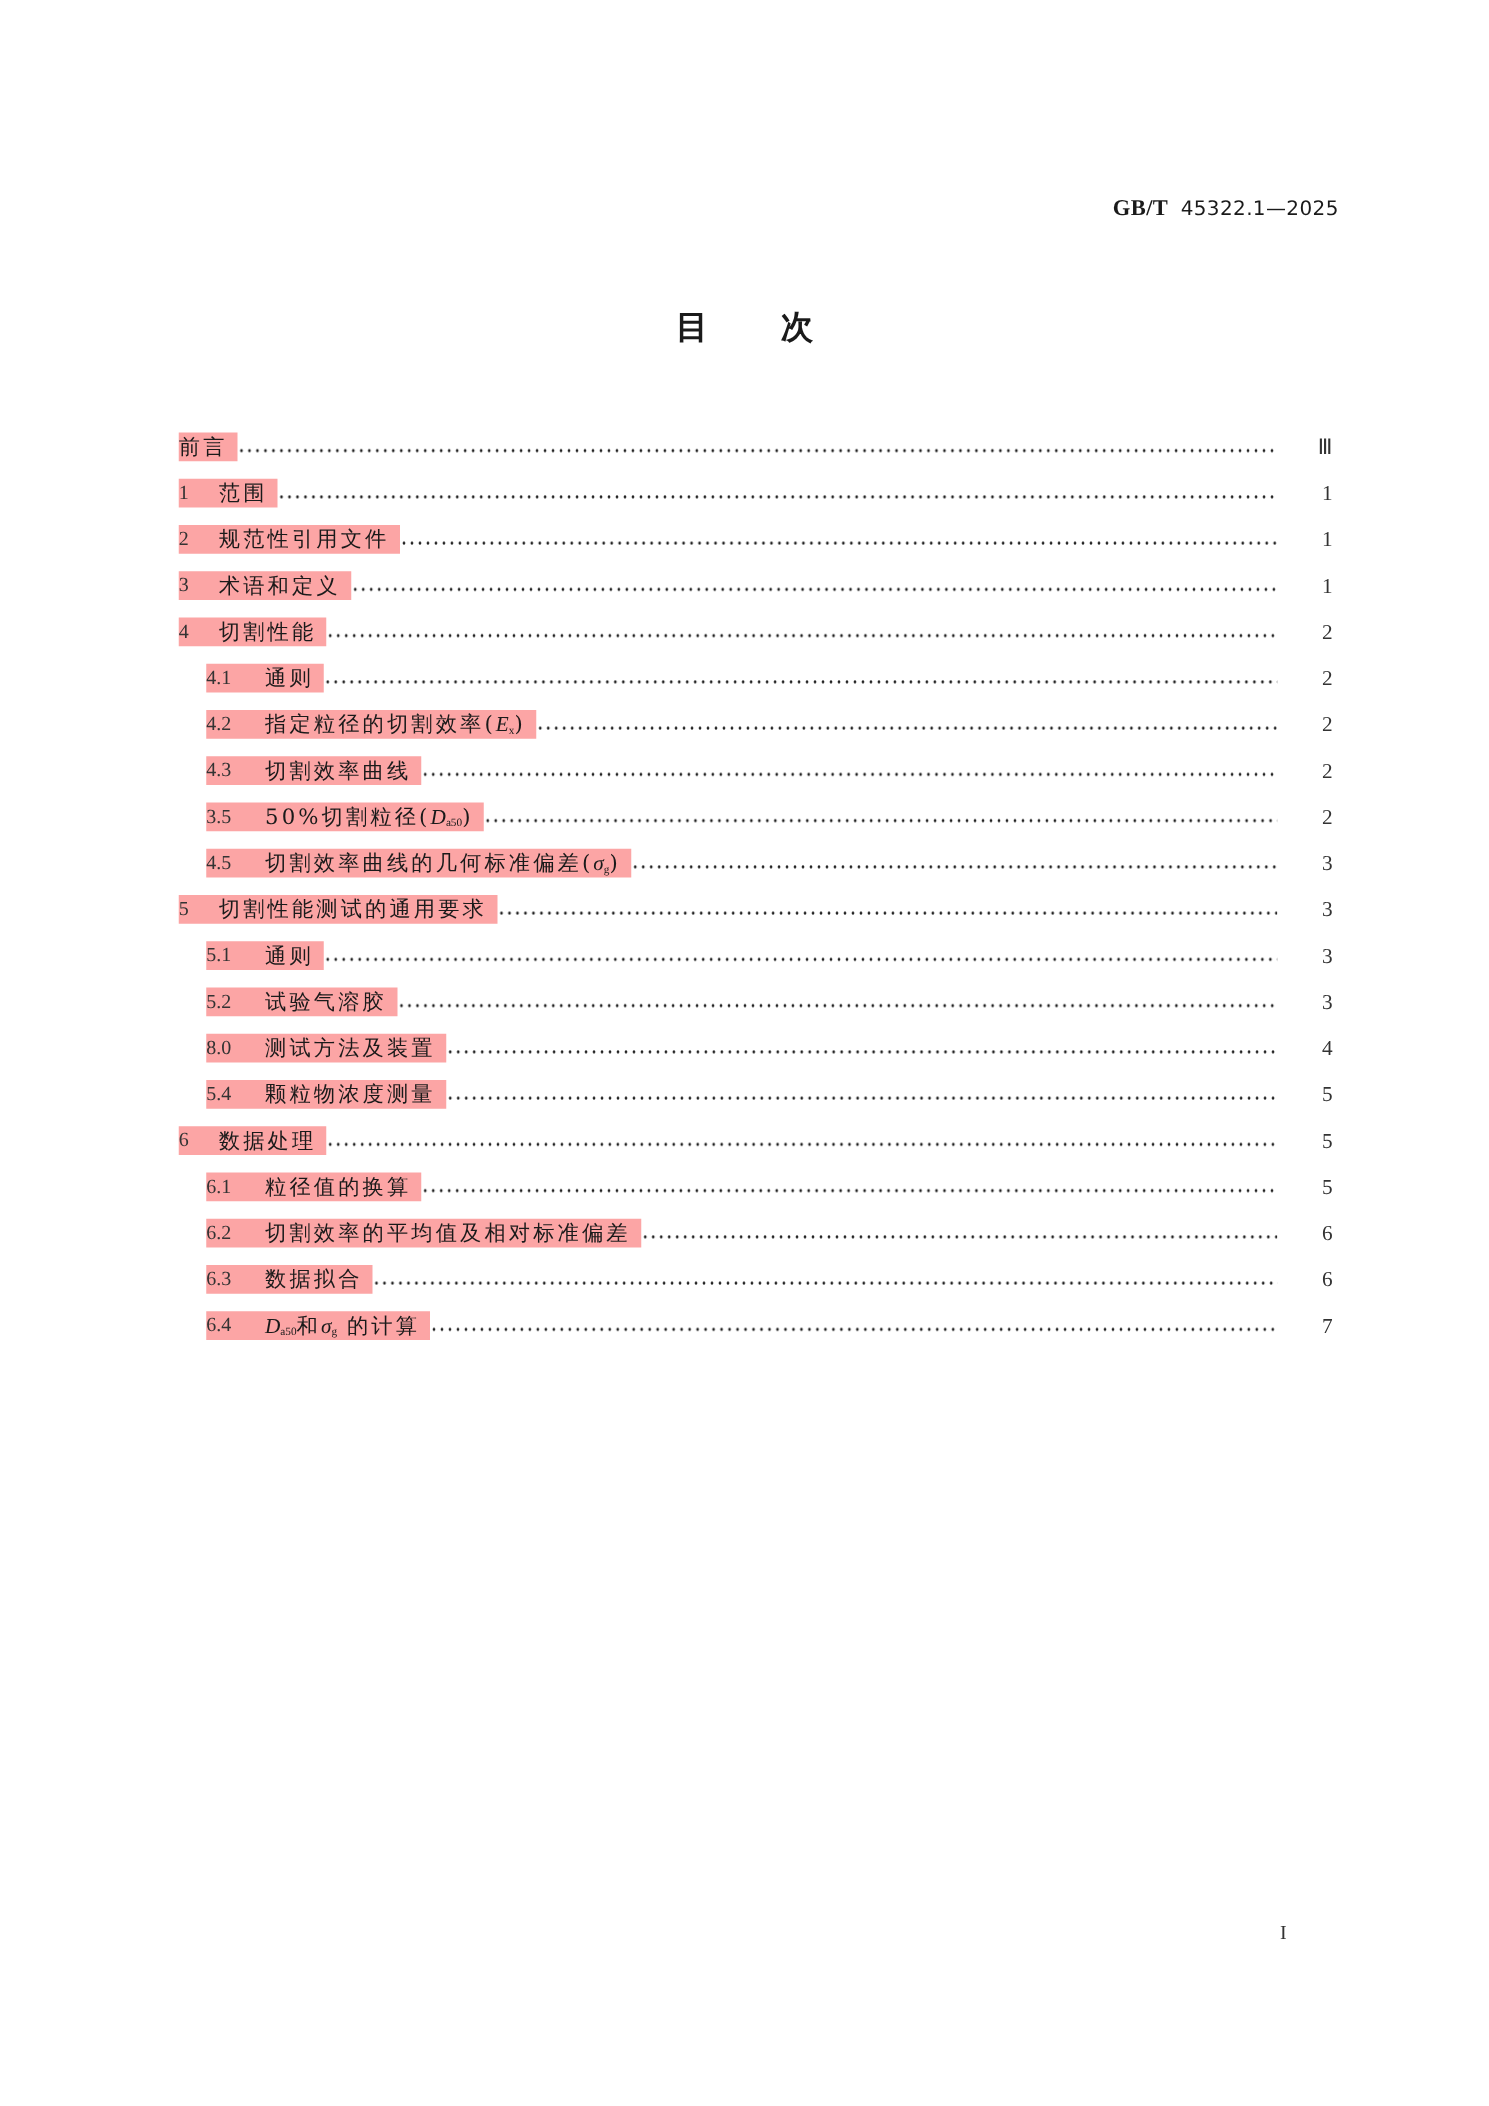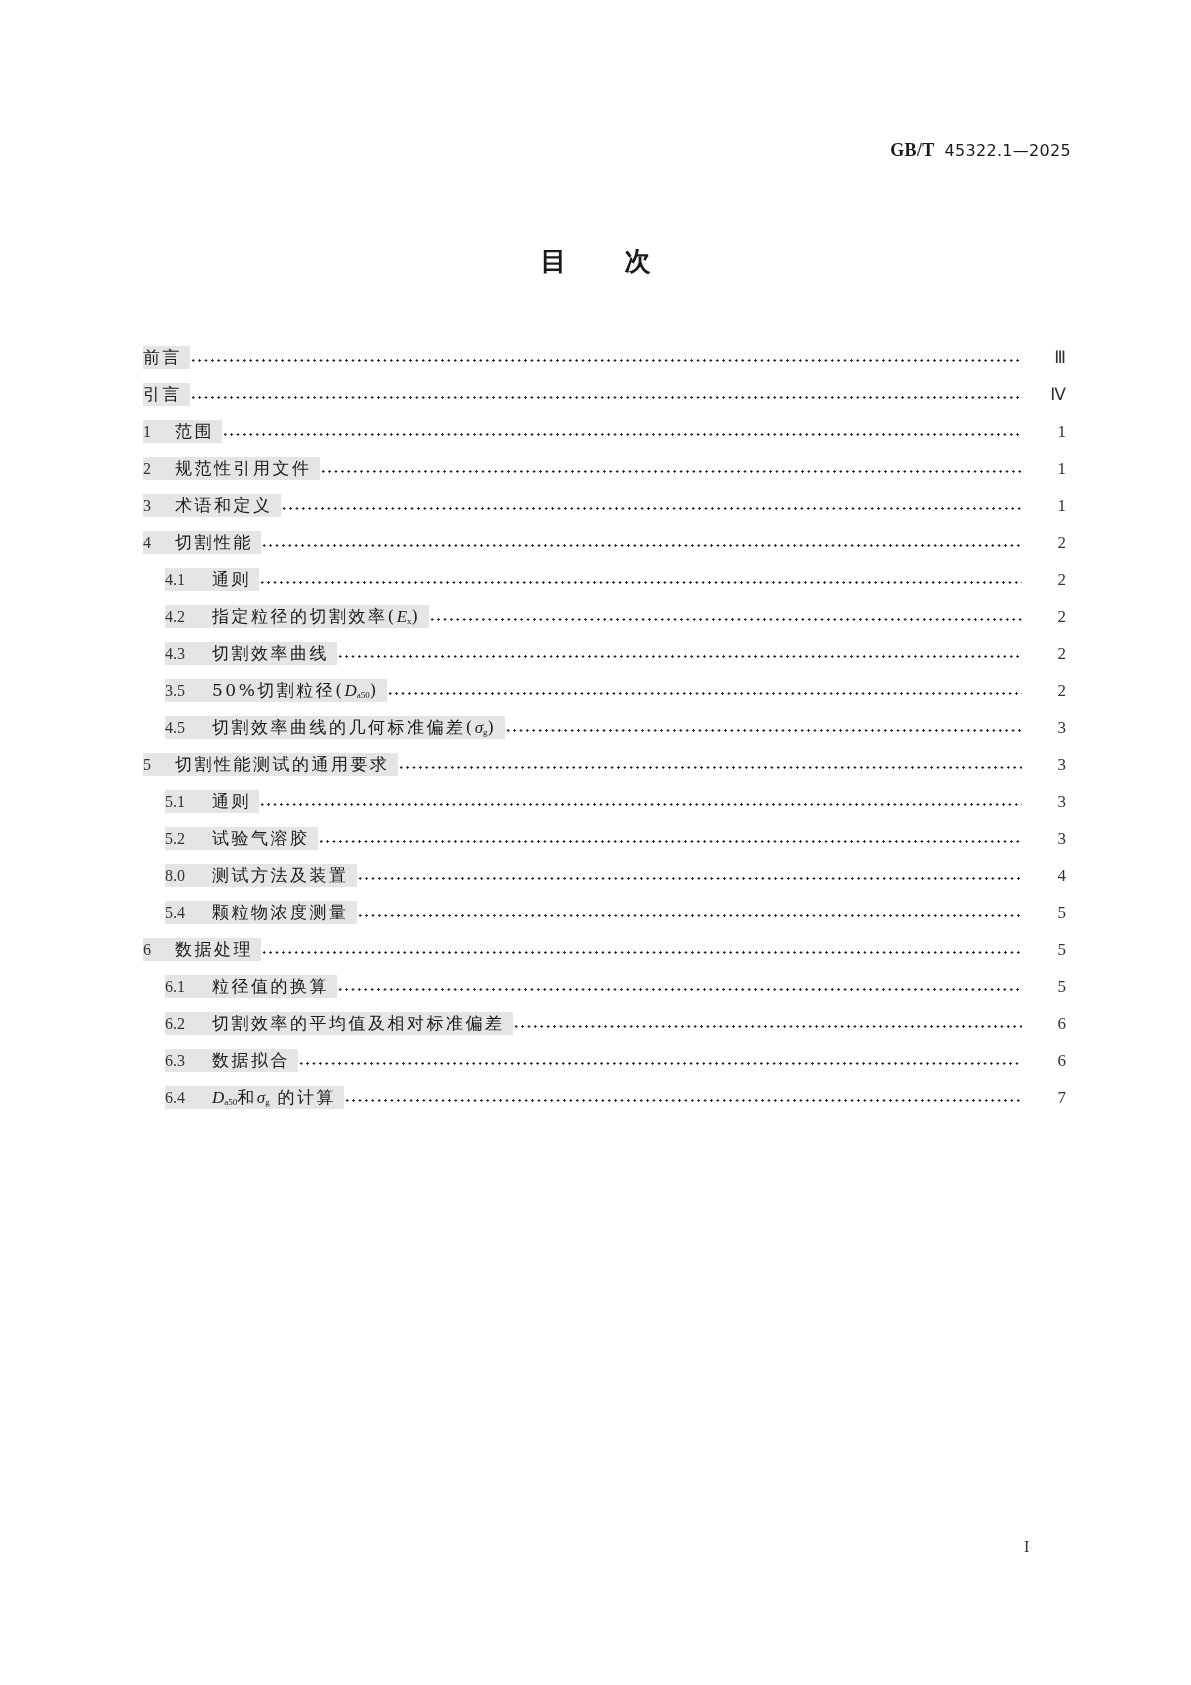--- a/index.html
+++ b/index.html
@@ -2,41 +2,41 @@
 <html><head>
   <meta charset="utf-8">
   <style>
     html, body { margin: 0; padding: 0; background: #ffffff; }
     body {
       width: 1191px; height: 1685px; position: relative; overflow: hidden;
       font-family: "DejaVu Serif", "Liberation Serif", serif;
       color: #1a1a1a;
     }
     .std-header {
-      position: absolute; top: 140px; right: 120px;
+      position: absolute; top: 156px; right: 120px;
       font-size: 17px; letter-spacing: 0.3px;
     }
     .std-header .gb { font-family: "Liberation Serif", serif; font-weight: bold; font-size: 18px; }
     .std-header .num { font-family: "DejaVu Sans", sans-serif; font-size: 16px; margin-left: 10px; }
     .toc-title {
       position: absolute; top: 244px; left: 0; width: 1191px; text-align: center;
       font-family: "DejaVu Sans", sans-serif; font-size: 26px; font-weight: bold;
       letter-spacing: 0;
     }
     .toc-title span { display: inline-block; }
     .toc-title .gap { width: 58px; }
     .toc {
       position: absolute; top: 339px; left: 143px; width: 923px;
     }
     .toc-row {
       position: relative; height: 37px; display: flex; align-items: center;
       font-size: 17px;
     }
     .toc-row.l2 { padding-left: 22px; }
-    .toc-row .lhs { display: flex; align-items: center; white-space: nowrap; background: #e5e5e5; padding-right: 8px; position: relative; z-index: 2; }
+    .toc-row .lhs { display: flex; align-items: center; white-space: nowrap; background: #fca5a5; padding-right: 8px; position: relative; z-index: 2; }
     .toc-row .num { display: inline-block; font-family: "Liberation Serif", serif; color: #333; font-size: 16px; }
     .toc-row.l1 .num { width: 32px; }
     .toc-row.l2 .num { width: 47px; }
     .toc-row .lbl { letter-spacing: 2.5px; }
     .toc-row .lbl i { font-family: "Liberation Serif", serif; letter-spacing: 0; }
     .toc-row .lbl sub { font-size: 9px; vertical-align: -2px; font-style: normal; font-family: "Liberation Serif", serif; letter-spacing: 0; }
     .toc-row .leader {
       flex: 1; height: 3px; margin-top: 6px;
       background-image: radial-gradient(circle, #222 1.1px, transparent 1.3px);
       background-size: 6.4px 3px; background-repeat: repeat-x;
@@ -64,27 +64,20 @@
 <div class="toc" id="toc">
     <div class="toc-row l1">
       <div class="lhs">
         <span class="lbl"><span>前言</span></span>
       </div>
       <div class="leader"></div>
       <span class="pg">Ⅲ</span>
     </div>
     <div class="toc-row l1">
       <div class="lhs">
-        <span class="lbl"><span>引言</span></span>
-      </div>
-      <div class="leader"></div>
-      <span class="pg">Ⅳ</span>
-    </div>
-    <div class="toc-row l1">
-      <div class="lhs">
         <span class="num">1</span>
         <span class="lbl"><span>范围</span></span>
       </div>
       <div class="leader"></div>
       <span class="pg">1</span>
     </div>
     <div class="toc-row l1">
       <div class="lhs">
         <span class="num">2</span>
         <span class="lbl"><span>规范性引用文件</span></span>

